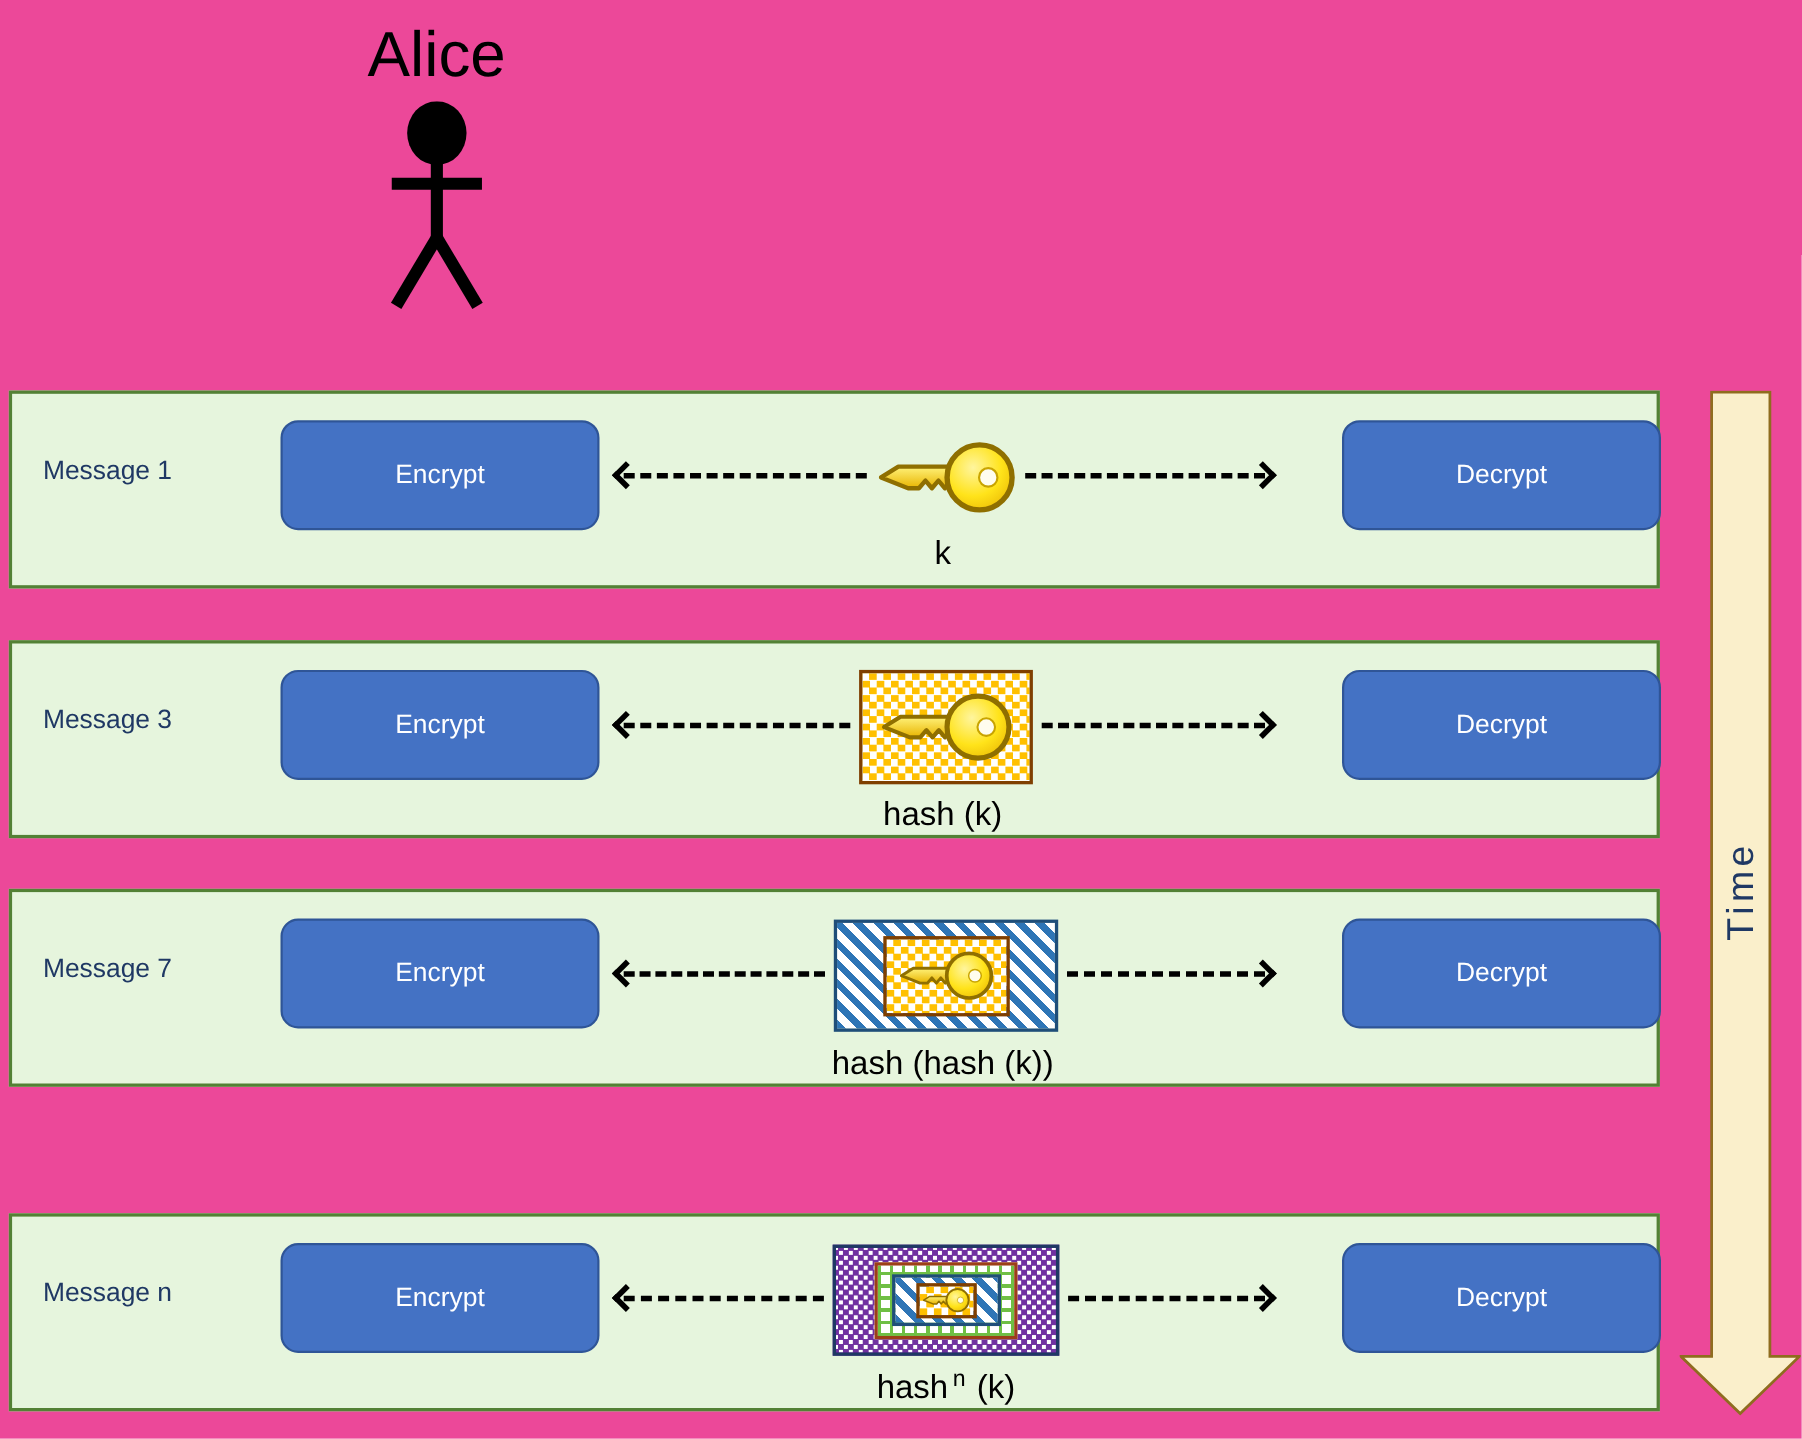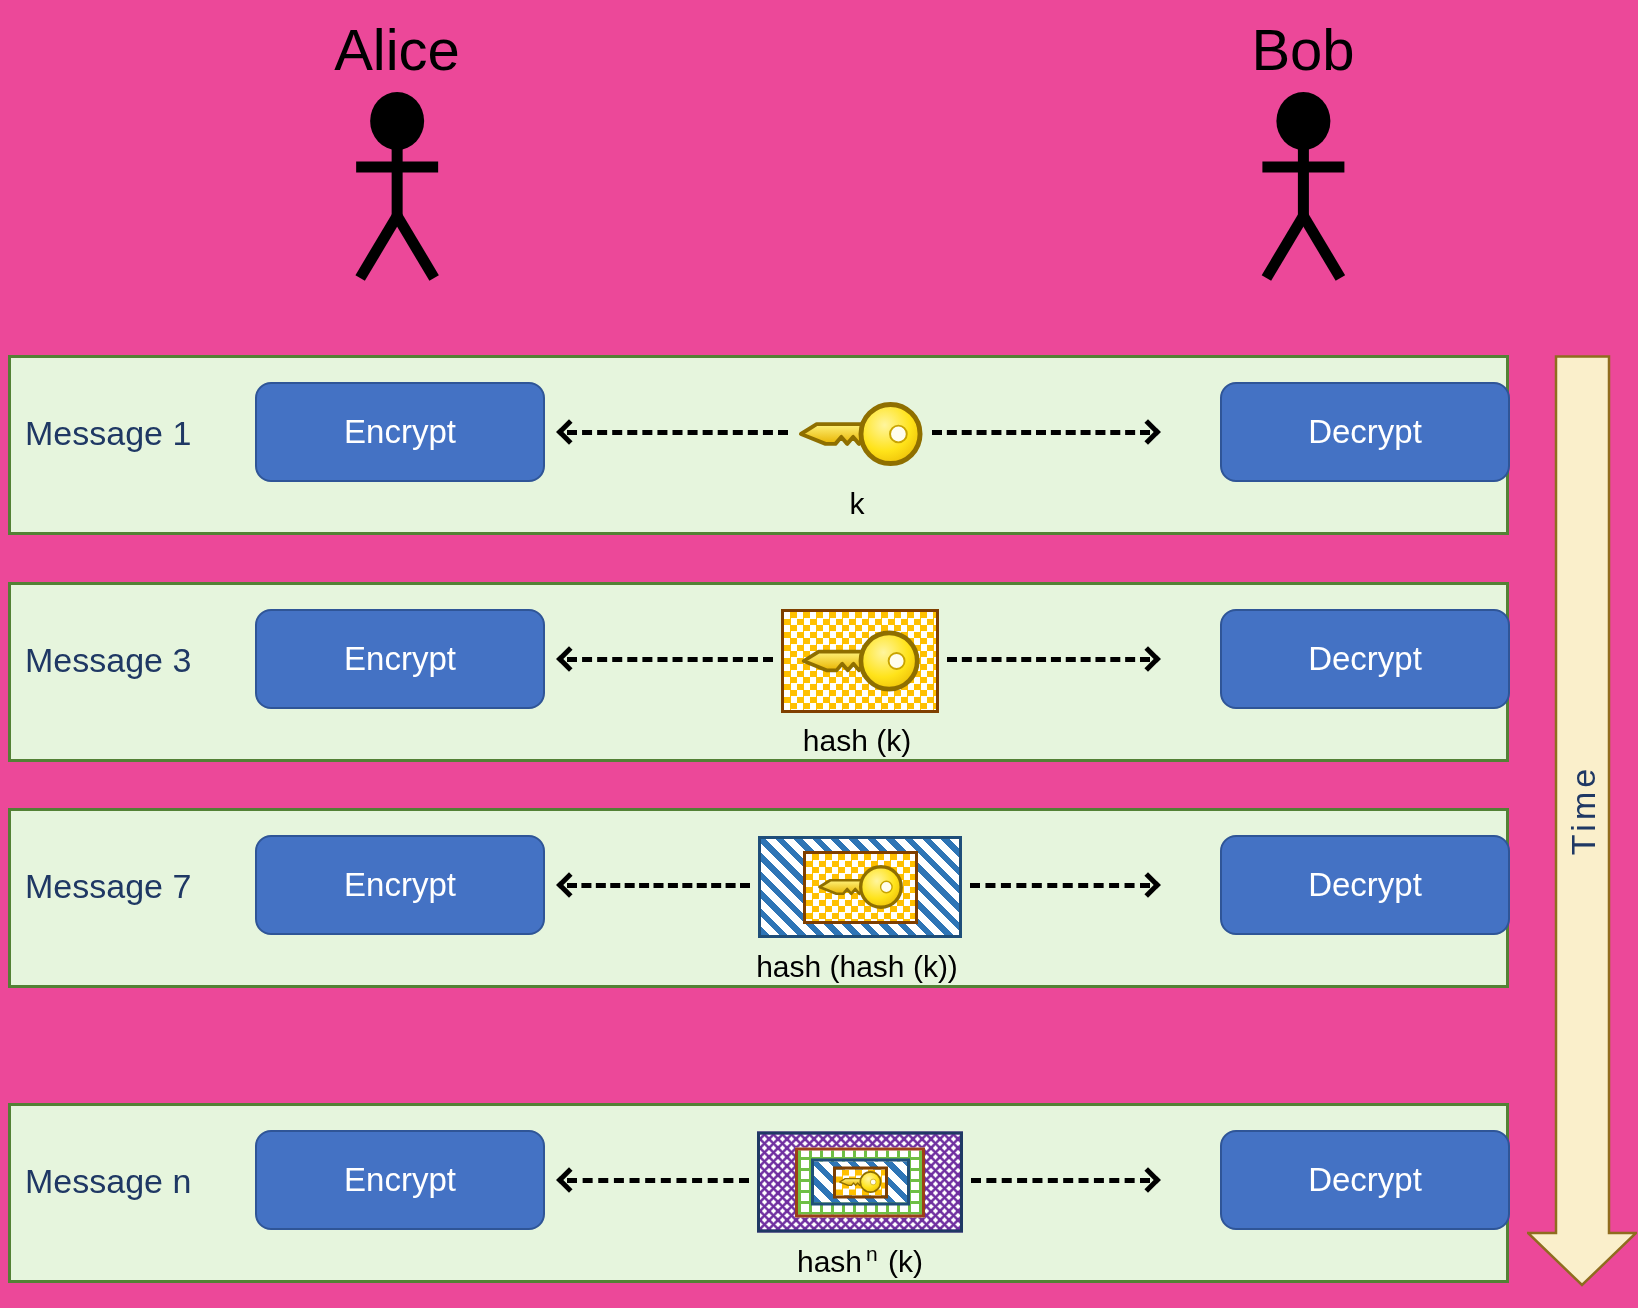--- a/index.html
+++ b/index.html
@@ -22,26 +22,26 @@
   .stick{margin-top:10px}
 
   
   .band{position:absolute;left:8px;width:1501px;height:180px;
         background:var(--band-fill);border:3px solid var(--band-border)}
   .band.r1{top:355px}
   .band.r2{top:582px}
   .band.r3{top:808px}
   .band.r4{top:1103px}
 
-  .msg-label{position:absolute;left:14px;top:56px;font-size:34px;color:var(--navy-text)}
+  .msg-label{position:absolute;left:28px;top:56px;font-size:24px;color:var(--navy-text)}
 
   .crypt-btn{position:absolute;top:24px;width:290px;height:100px;border-radius:16px;
              background:var(--button-blue);border:2px solid var(--button-blue-border);
              display:flex;align-items:center;justify-content:center;
-             color:#fff;font-size:33px}
+             color:#fff;font-size:24px}
   .crypt-btn.enc{left:244px}
   .crypt-btn.dec{left:1209px}
 
   
   .arrow{position:absolute;top:60px;height:28px}
   .arrow .line{position:absolute;left:0;right:0;top:12px;border-top:5px dashed var(--arrow-black)}
   .chev{position:absolute;top:50%;width:18px;height:18px;
         border-left:5px solid var(--arrow-black);border-bottom:5px solid var(--arrow-black)}
   .arrow.a-left .chev{left:1px;transform:translateY(-50%) rotate(45deg)}
   .arrow.a-left .line{left:8px}
@@ -123,26 +123,20 @@
 
 <div class="stage">
 
   <div class="actor alice">
     <div class="actor-name">Alice</div>
     <svg class="stick" width="90" height="190" viewBox="0 0 90 190">
         <use href="#stick-person"></use>
       </svg>
   </div>
 
-  <div class="actor bob">
-    <div class="actor-name">Bob</div>
-    <svg class="stick" width="90" height="190" viewBox="0 0 90 190">
-        <use href="#stick-person"></use>
-      </svg>
-  </div>
 
   <div class="band r1">
     <div class="msg-label">Message 1</div>
     <div class="crypt-btn enc">Encrypt</div>
     <div class="arrow a-left">
         <span class="line"></span>
         <span class="chev"></span>
       </div>
     <div class="key-wrap">
       <svg class="key-icon" viewBox="0 0 130 74">

